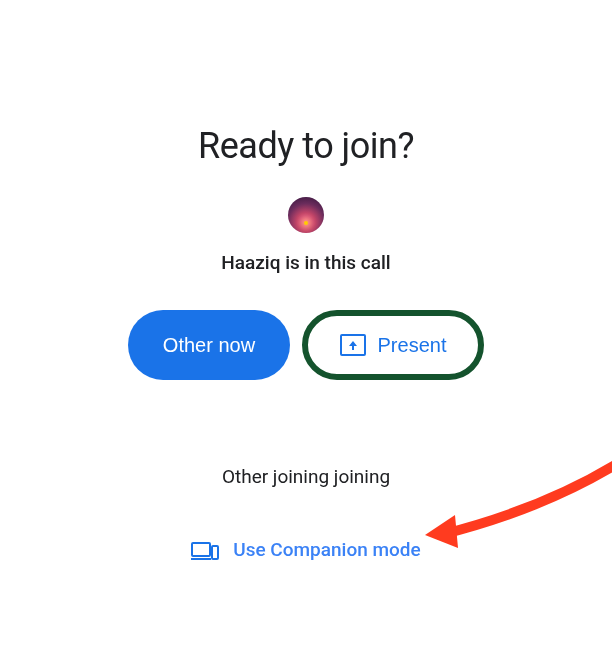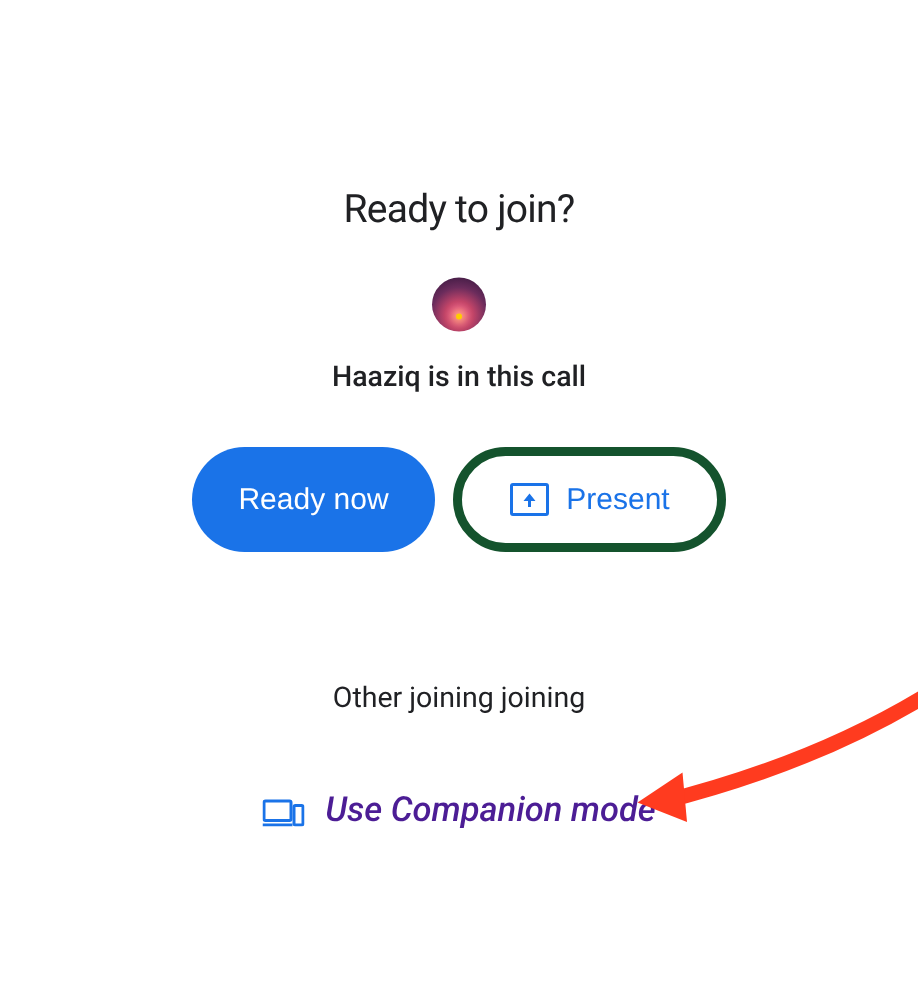--- a/index.html
+++ b/index.html
@@ -13,21 +13,21 @@
       width: 612px;
       height: 660px;
       display: flex;
       flex-direction: column;
       align-items: center;
       padding-top: 125px;
       position: relative;
       overflow: hidden;
     }
     .heading {
-      font-size: 26px;
+      font-size: 36px;
       font-weight: 400;
       color: #202124;
       margin-bottom: 30px;
       letter-spacing: -0.5px;
     }
     .avatar {
       width: 36px;
       height: 36px;
       border-radius: 50%;
       background: radial-gradient(circle at 50% 70%, #ff6b9d 0%, #c44569 30%, #6b2c5c 60%, #2c1338 100%);
@@ -98,26 +98,25 @@
     .other-options {
       font-size: 19px;
       font-weight: 400;
       color: #202124;
       margin-bottom: 50px;
     }
     .companion-link {
       display: flex;
       align-items: center;
       gap: 14px;
-      color: #4c1d95;
-      font-size: 23px;
+      color: #3b82f6;
+      font-size: 19px;
       font-weight: 500;
       cursor: pointer;
       text-decoration: none;
-      font-style: italic;
     }
     .companion-icon {
       width: 28px;
       height: 20px;
       position: relative;
     }
     .companion-icon svg {
       width: 100%;
       height: 100%;
     }
@@ -134,21 +133,21 @@
 <body>
 
 <h1 class="heading">Ready to join?</h1>
 
 <div class="avatar"></div>
 
 <div class="call-status">Haaziq is in this call</div>
 
 <div class="button-row">
   <button class="btn btn-primary">
-    <span>Ready now</span>
+    <span>Other now</span>
   </button>
   <button class="btn btn-secondary">
     <span class="present-icon">
       <svg viewBox="0 0 12 12" fill="#1a73e8">
         <path d="M6 2 L10 7 L7 7 L7 11 L5 11 L5 7 L2 7 Z"></path>
       </svg>
     </span>
     <span>Present</span>
   </button>
 </div>

